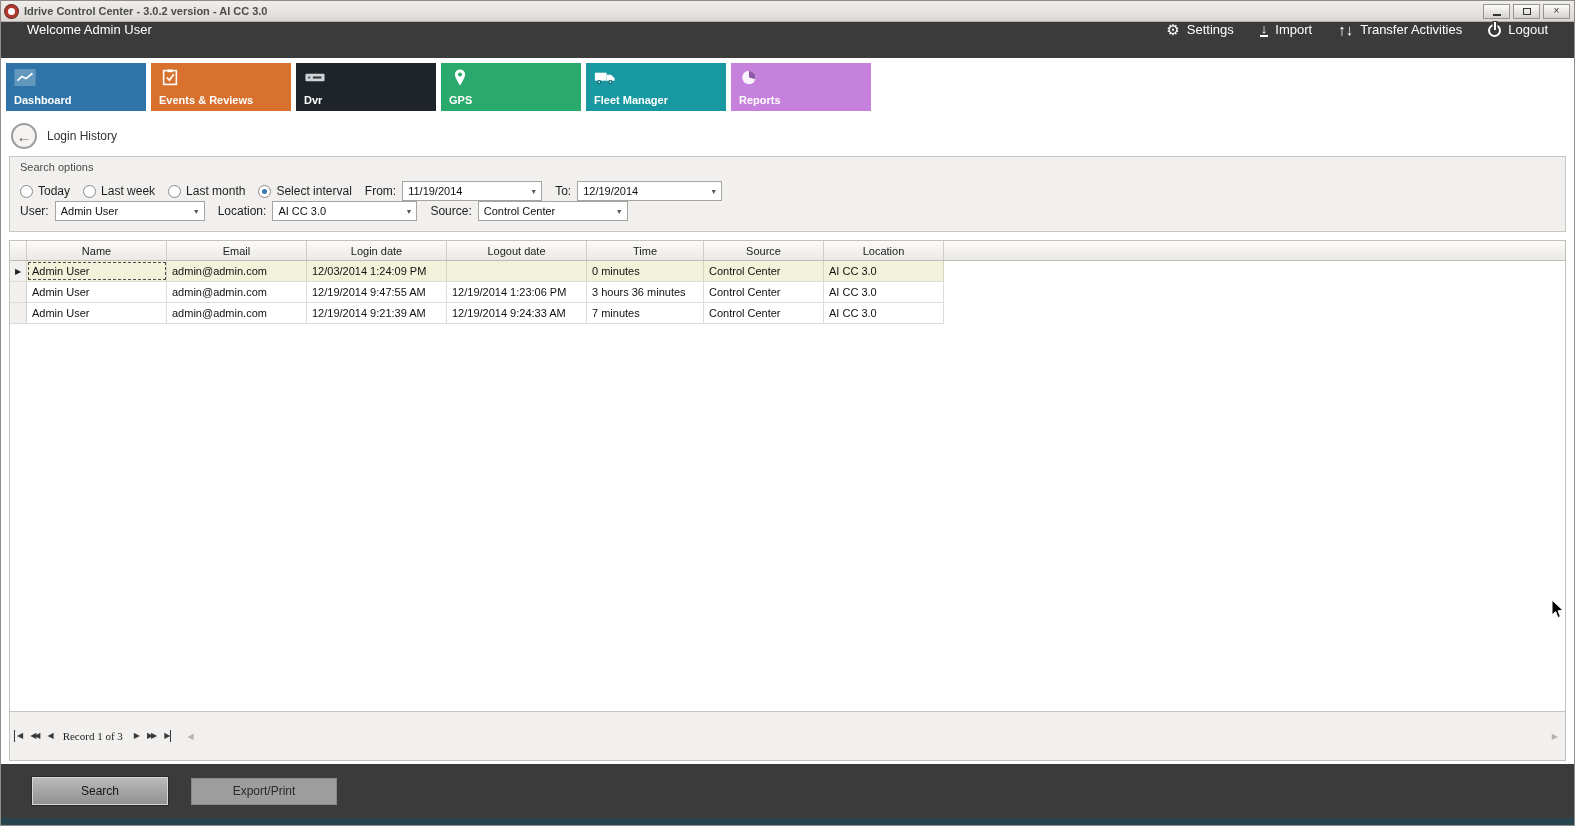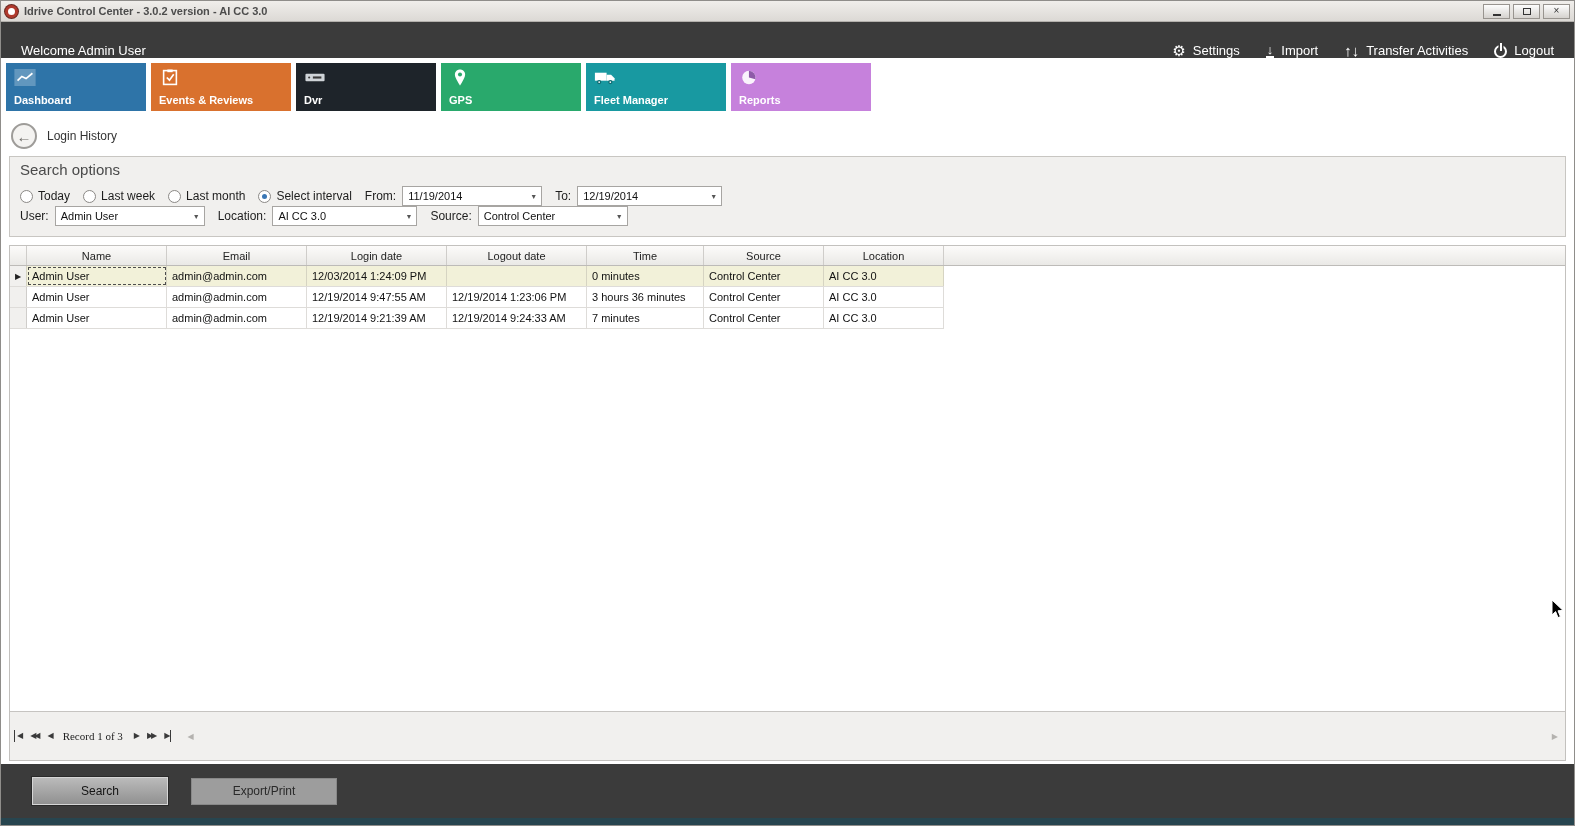--- a/index.html
+++ b/index.html
@@ -11,21 +11,21 @@
   
   .titlebar { flex:0 0 21px; background:linear-gradient(#f0eeeb,#dcd9d5); border-bottom:1px solid #b3b0ac; display:flex; align-items:center; gap:6px; padding:0 4px; }
   .app-icon { width:13px; height:13px; border-radius:50%; border:3px solid #b03a2e; background:#fff; box-shadow:0 0 0 1px #6a2a22; }
   .title-text { font-size:11px; font-weight:bold; color:#4c4c4c; }
   .win-controls { margin-left:auto; display:flex; gap:3px; }
   .win-btn { width:27px; height:15px; background:linear-gradient(#fdfdfd,#d5d2ce); border:1px solid #98948f; display:flex; align-items:center; justify-content:center; color:#333; font-size:10px; line-height:1; cursor:pointer; }
   .glyph-min { width:8px; height:2px; background:#333; margin-top:7px; }
   .glyph-max { width:8px; height:7px; border:1px solid #333; }
 
   
-  .navbar { flex:0 0 36px; background:#3b3b3b; color:#fff; display:flex; align-items:flex-end; padding:0 20px; }
+  .navbar { flex:0 0 36px; background:#3b3b3b; color:#fff; display:flex; align-items:flex-start; padding:0 26px; }
   .welcome { font-size:13px; }
   .nav-actions { margin-left:auto; display:flex; align-items:center; gap:26px; }
   .nav-action { display:flex; align-items:center; gap:7px; font-size:13px; cursor:pointer; }
   .nav-ico { font-size:15px; line-height:1; }
   .import-ico { border-bottom:2px solid #fff; padding:0 1px 0px 1px; font-size:13px; }
   .power-icon { width:13px; height:13px; border:2px solid #fff; border-radius:50%; position:relative; margin-top:2px; }
   .power-icon::before { content:''; position:absolute; top:-5px; left:50%; transform:translateX(-50%); width:5px; height:6px; background:#3b3b3b; }
   .power-icon::after  { content:''; position:absolute; top:-4px; left:50%; transform:translateX(-50%); width:2px; height:8px; background:#fff; }
 
   
@@ -34,21 +34,21 @@
   .tile-label { position:absolute; left:8px; bottom:5px; font-size:11px; font-weight:bold; white-space:nowrap; }
   .tile-icon { position:absolute; left:8px; top:6px; width:22px; height:17px; }
 
   
   .page-header { flex:0 0 40px; background:#fff; display:flex; align-items:center; gap:10px; padding:0 10px; }
   .back-btn { width:26px; height:26px; border-radius:50%; border:2px solid #9e9c99; color:#6e6c69; background:#f4f3f1; display:flex; align-items:center; justify-content:center; font-size:15px; cursor:pointer; }
   .page-title { font-size:12px; color:#333; }
 
   
   .search-panel { margin:0 8px; border:1px solid #c8c6c2; background:#f1f0ee; padding:4px 10px 10px 10px; flex:0 0 auto; }
-  .panel-title { font-size:15px; color:#4a4a4a; margin-bottom:8px; }
+  .panel-title { font-size:11px; color:#4a4a4a; margin-bottom:8px; }
   .opt-row { display:flex; align-items:center; gap:13px; font-size:12px; color:#1d1d1d; }
   .opt-row + .opt-row { }
   .radio-item { display:flex; align-items:center; gap:5px; cursor:pointer; }
   .radio { width:13px; height:13px; border-radius:50%; border:1px solid #8b8986; background:#fff; position:relative; flex:0 0 auto; }
   .radio.checked::after { content:''; position:absolute; inset:3px; border-radius:50%; background:#3a77b5; }
   .field { display:flex; align-items:center; gap:6px; }
   .dd { height:20px; background:#fff; border:1px solid #a7a5a2; display:flex; align-items:center; justify-content:space-between; padding:0 4px 0 5px; font-size:11px; color:#111; cursor:pointer; }
   .dd-arrow { font-size:7px; color:#555; margin-left:6px; }
   .dd-from { width:140px; } .dd-to { width:145px; }
   .dd-user { width:150px; } .dd-location { width:145px; } .dd-source { width:150px; }

